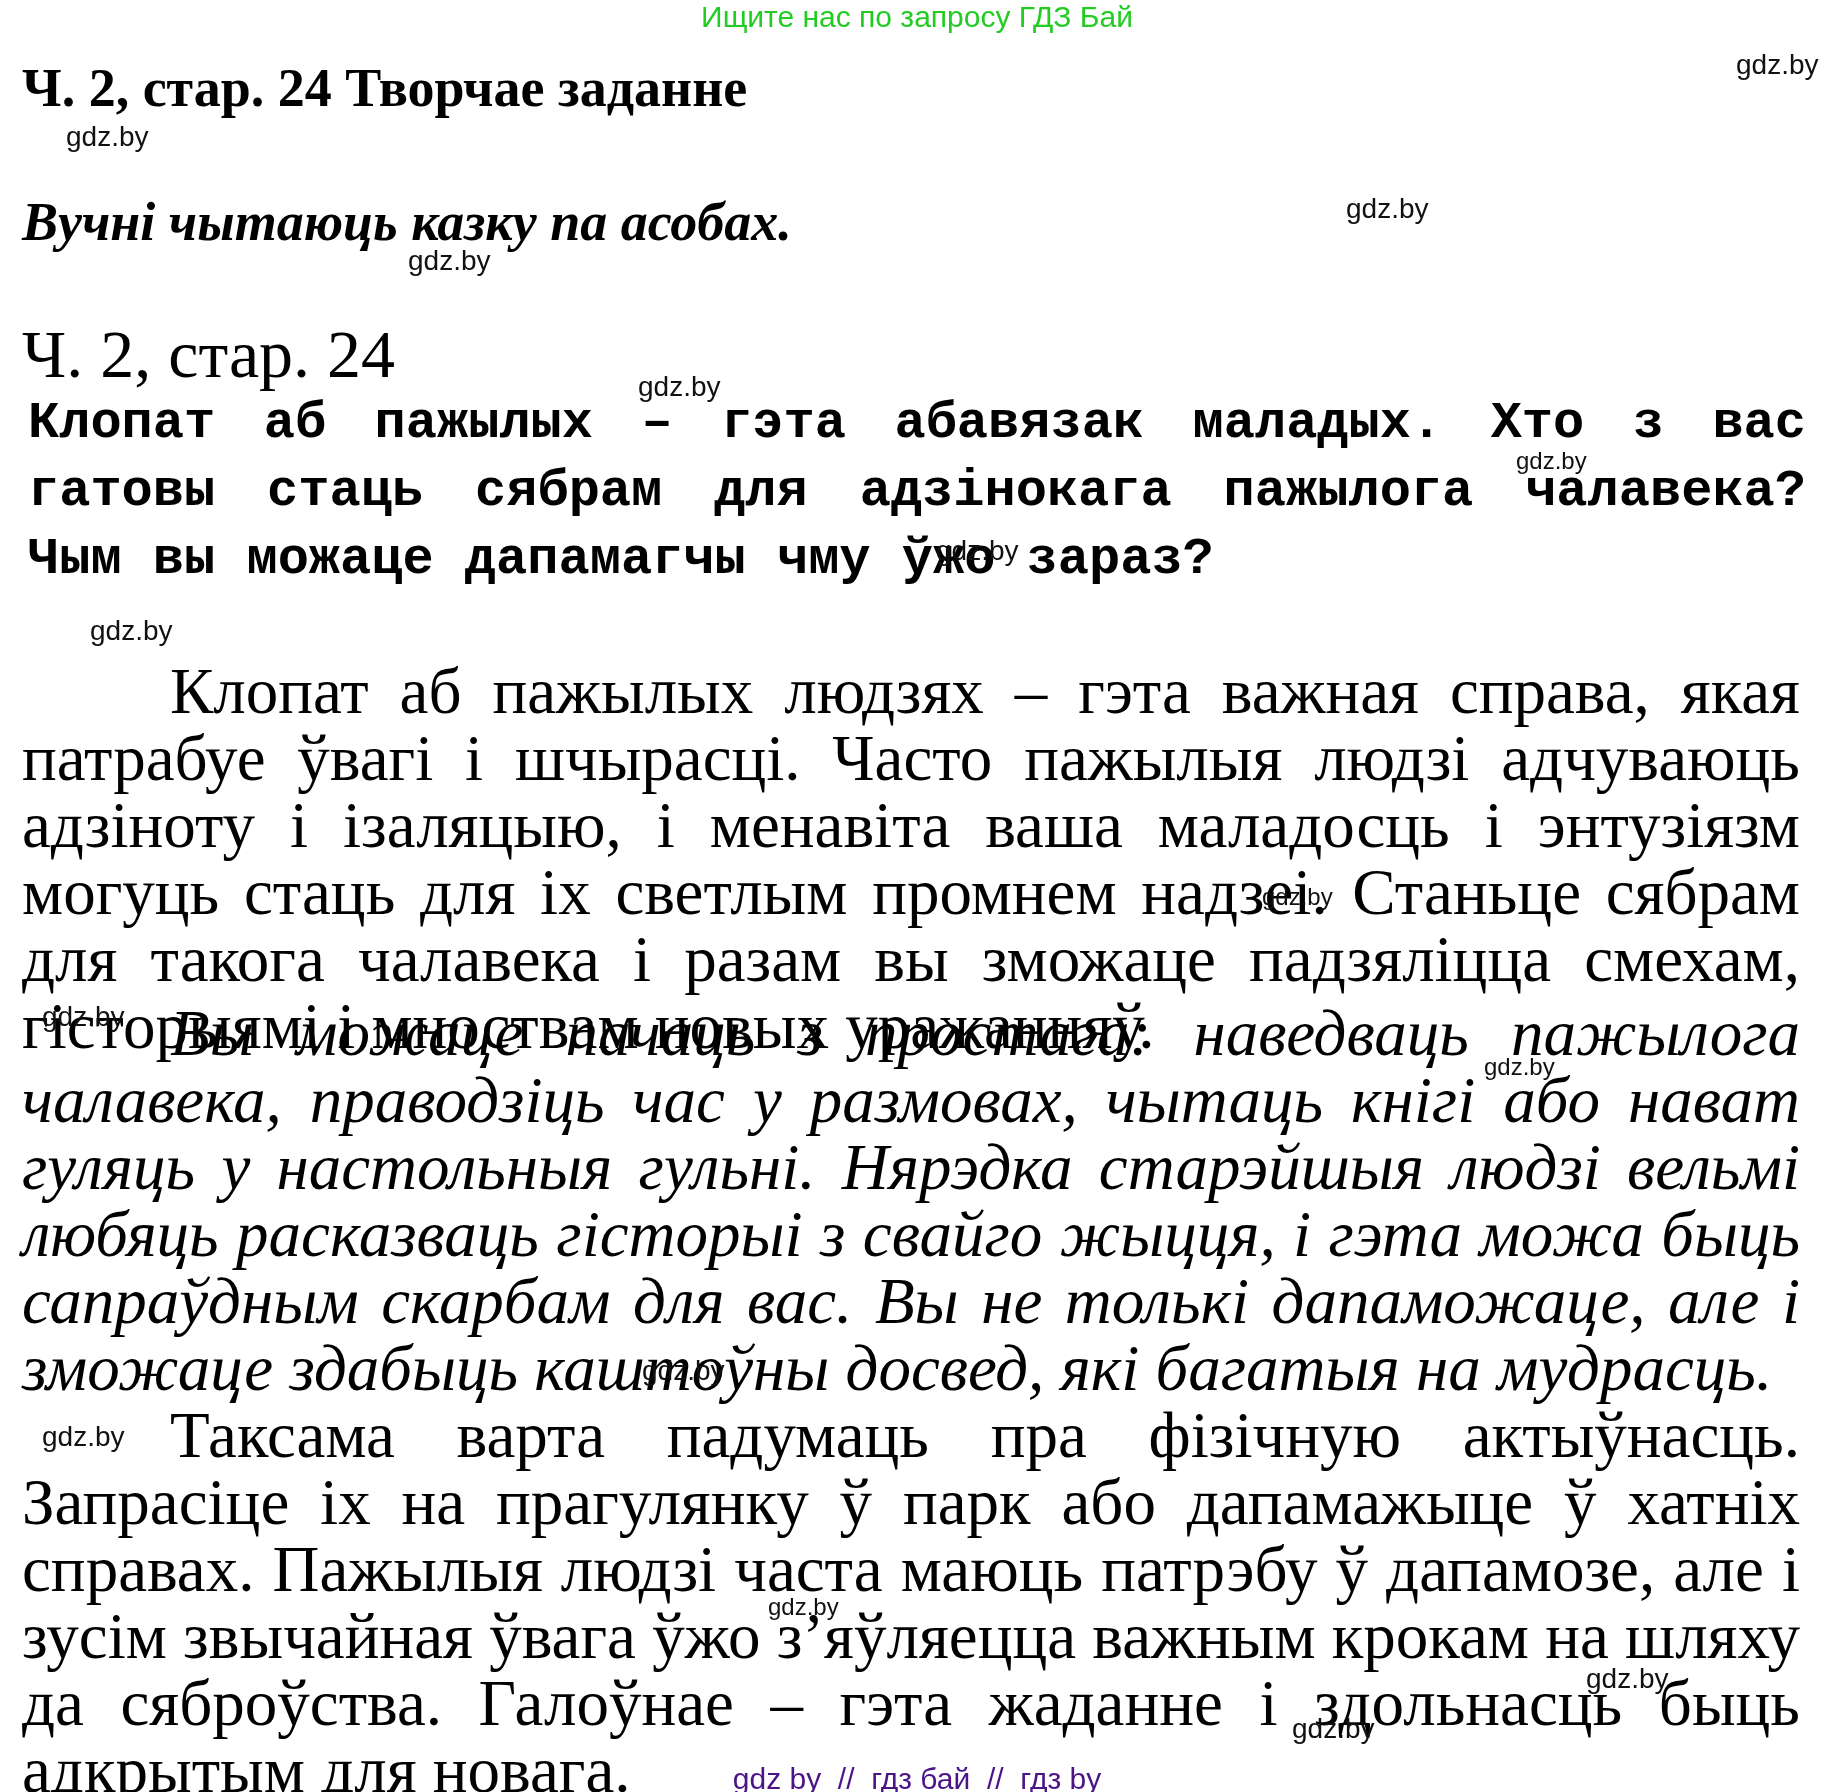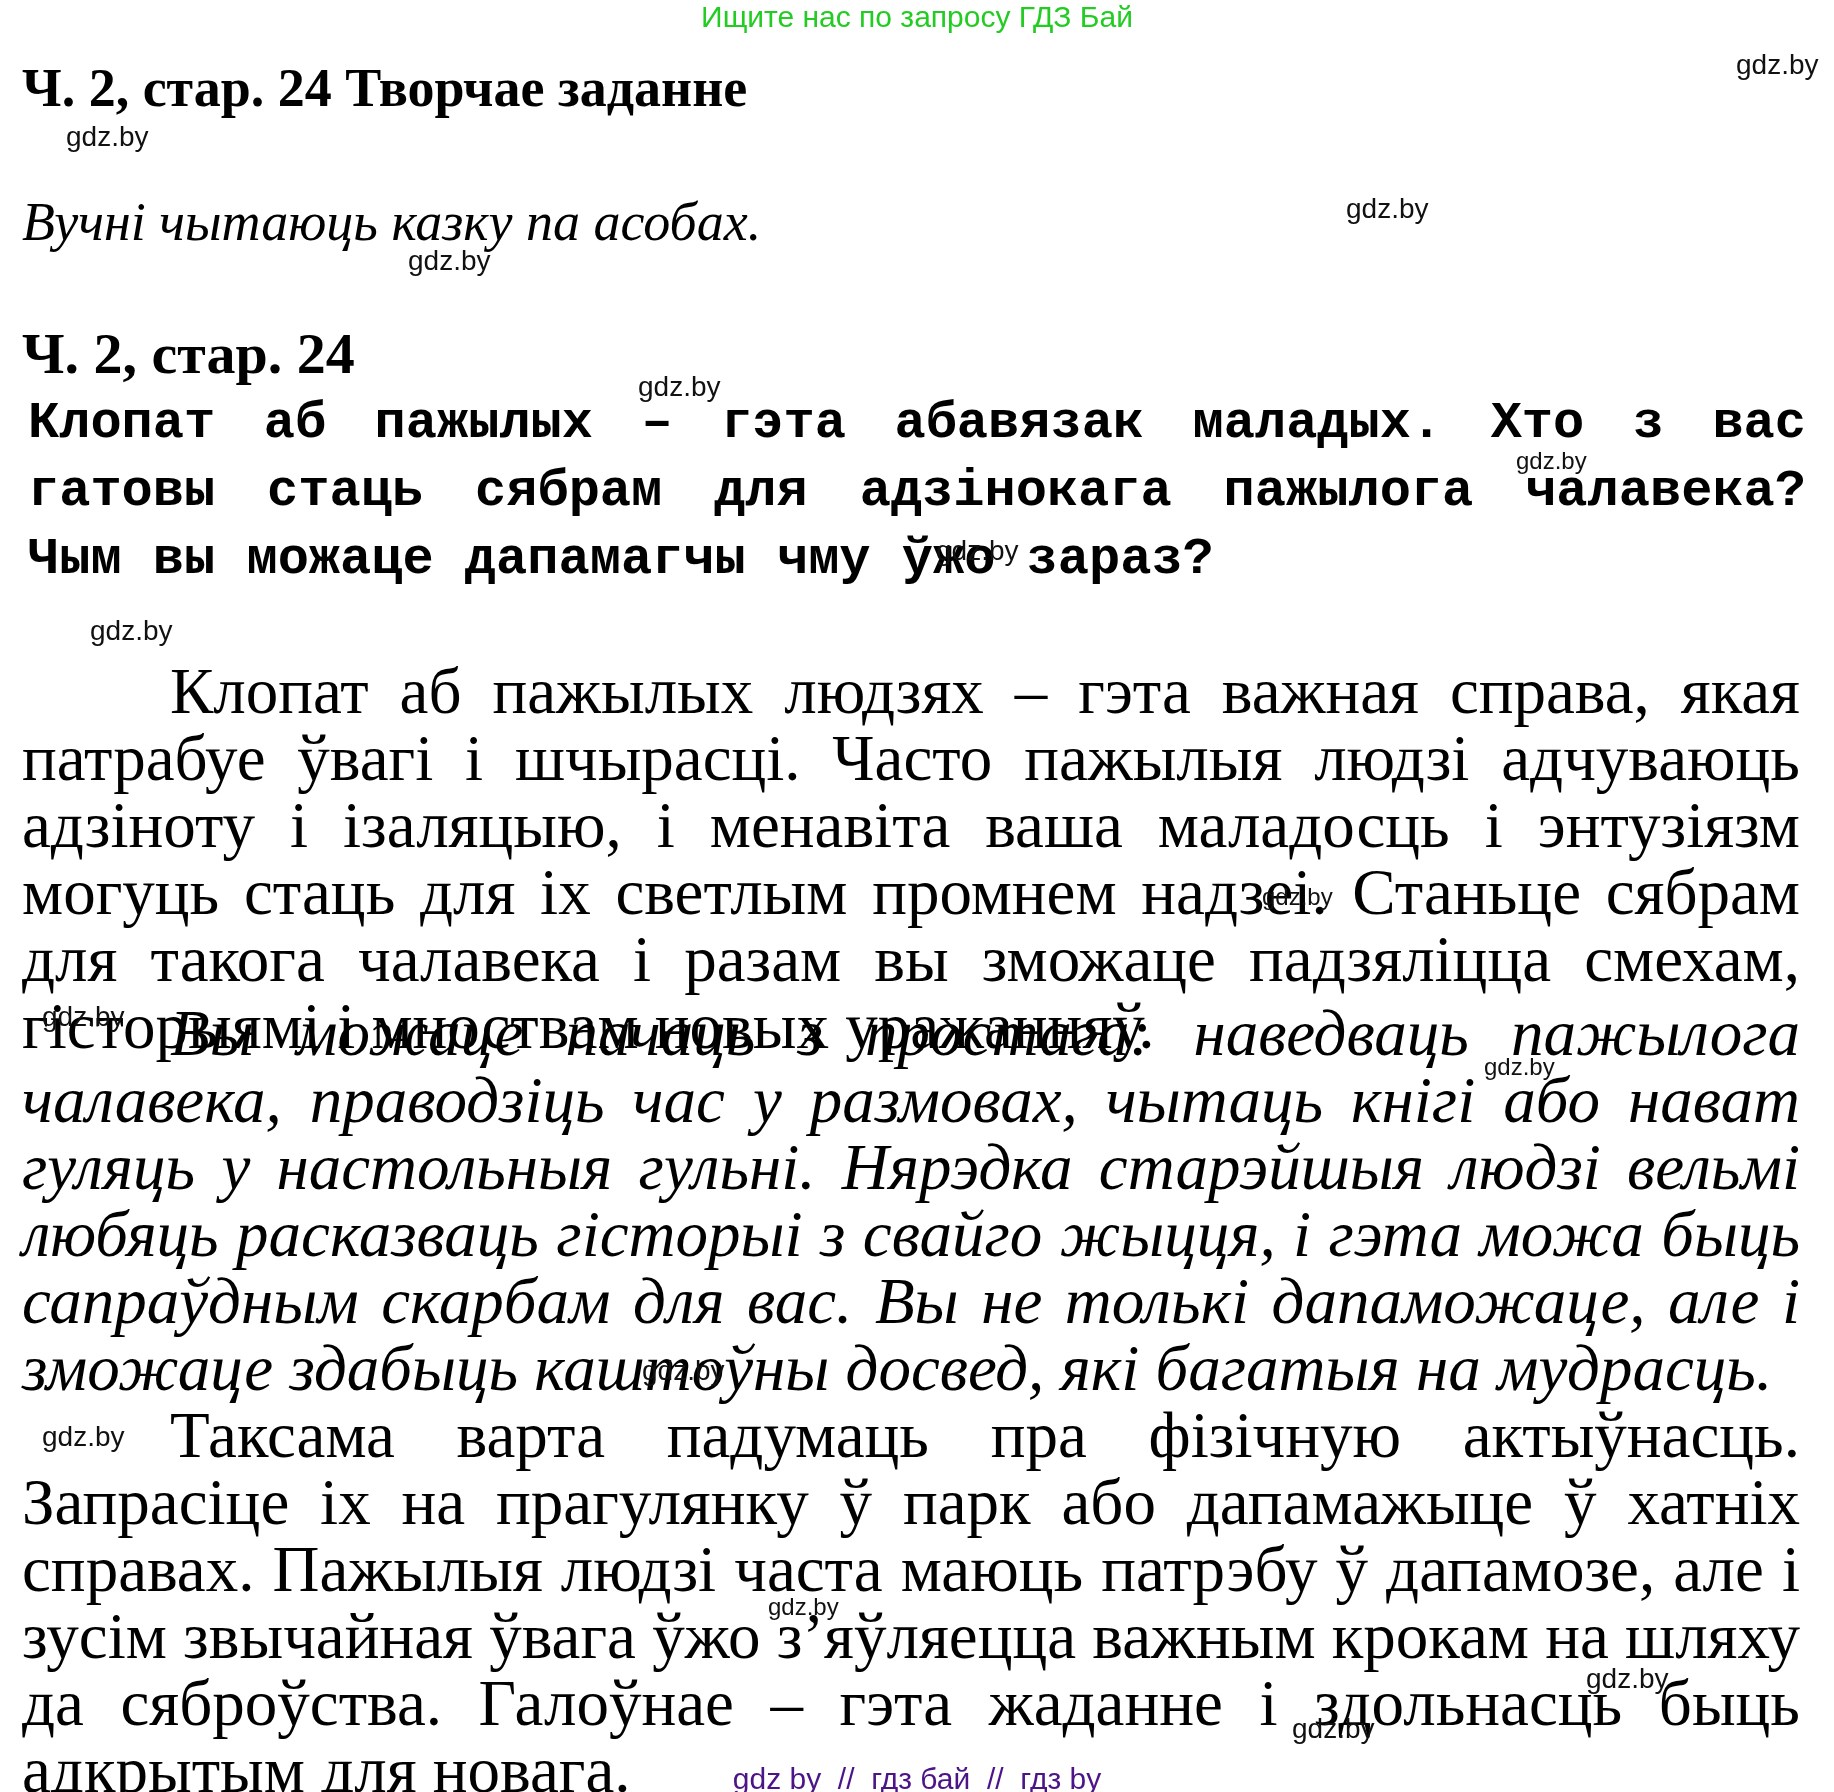--- a/index.html
+++ b/index.html
@@ -2,22 +2,22 @@
 <html><head>
 <meta charset="utf-8">
 <style>
   html, body { margin: 0; padding: 0; background: #ffffff; }
   body { width: 1834px; height: 1792px; position: relative; overflow: hidden; }
   .serif { font-family: "Liberation Serif", "DejaVu Serif", serif; color: #000; }
   .sans { font-family: "Liberation Sans", "DejaVu Sans", sans-serif; }
   .top-banner { position: absolute; top: 0; left: 0; width: 1834px; text-align: center;
     font-size: 30px; line-height: 34px; color: #22cc22; }
   .h1 { position: absolute; left: 22px; top: 56px; font-size: 54px; font-weight: bold; line-height: 64px; white-space: nowrap; text-align: center; }
-  .italic-line { position: absolute; left: 22px; top: 190px; font-size: 54px; font-weight: normal; font-style: italic; line-height: 64px; white-space: nowrap; }
-  .h2 { position: absolute; left: 22px; top: 322px; font-size: 58px; font-weight: bold; line-height: 64px; white-space: nowrap; text-align: right; }
+  .italic-line { position: absolute; left: 22px; top: 190px; font-size: 54px; font-weight: bold; font-style: italic; line-height: 64px; white-space: nowrap; }
+  .h2 { position: absolute; left: 22px; top: 322px; font-size: 68px; font-weight: normal; line-height: 64px; white-space: nowrap; text-align: right; }
   .question { position: absolute; left: 28px; top: 390px; width: 1778px; font-size: 52px; font-weight: bold;
     line-height: 68px; text-align: justify; text-align-last: left; font-family: Liberation Mono, monospace; }
   .para { position: absolute; left: 22px; width: 1778px; font-size: 65px; line-height: 67px;
     text-align: justify; text-align-last: left; }
   .p1 { top: 658px; text-indent: 148px; }
   .p2 { top: 1000px; text-indent: 148px; font-style: italic; }
   .p3 { top: 1402px; text-indent: 148px; }
   .wm { position: absolute; font-size: 28px; color: #111; line-height: 30px; white-space: nowrap; }
   .footer { position: absolute; left: 0; width: 1834px; top: 1762px; text-align: center;
     font-size: 30px; line-height: 34px; color: #4b1487; }

